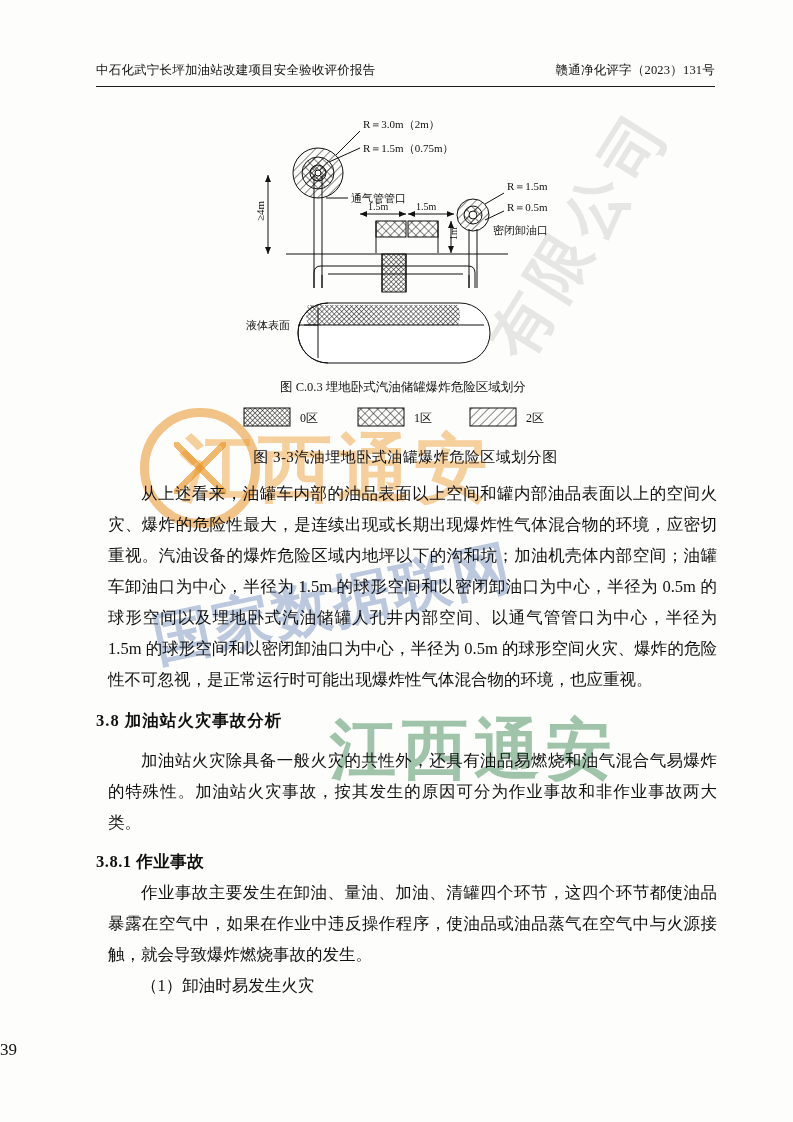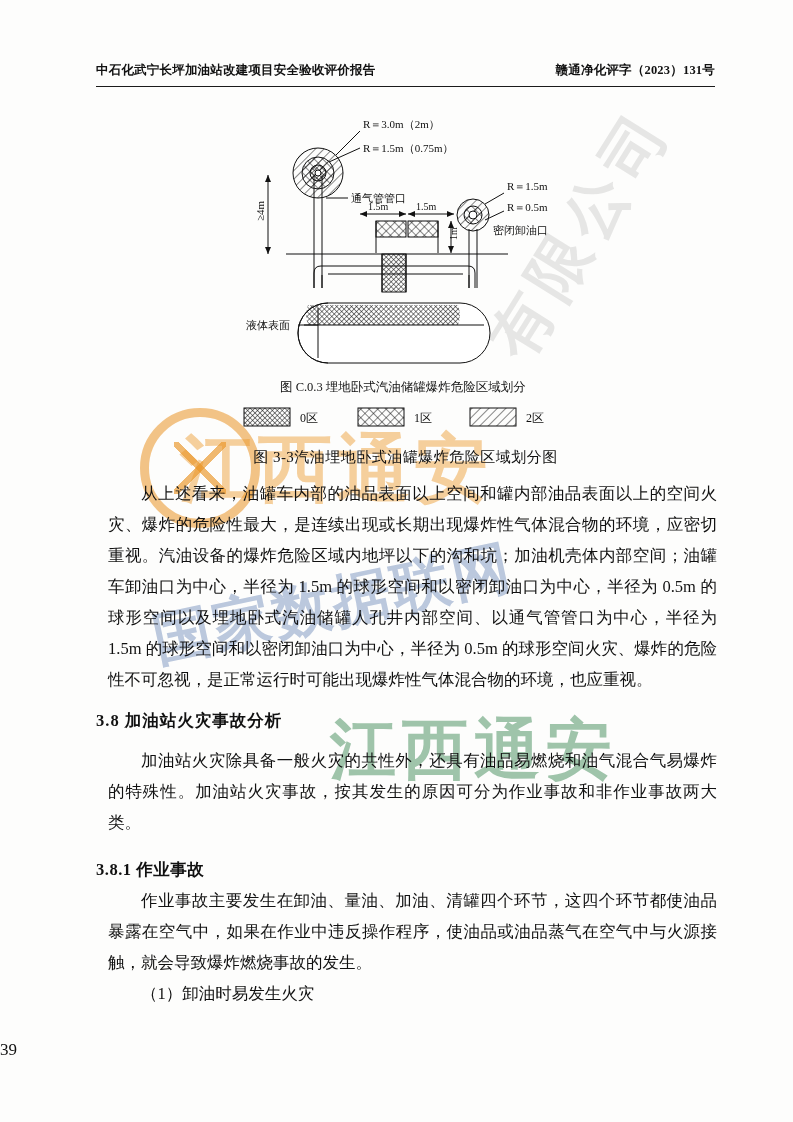--- a/index.html
+++ b/index.html
@@ -23,21 +23,21 @@
   
   .header {
     position: absolute;
     left: 96px;
     right: 78px;
     top: 62px;
     display: flex;
     justify-content: space-between;
     align-items: baseline;
     font-size: 12.5px;
-    font-weight: bold;
+    font-weight: normal;
     letter-spacing: 0.2px;
   }
   .header-rule {
     position: absolute;
     left: 96px;
     right: 78px;
     top: 86px;
     border-top: 1px solid #1b1b1b;
     height: 0;
   }
@@ -82,21 +82,21 @@
   .h3 {
     font-size: 16.5px;
     font-weight: bold;
     margin: 10px 0 9px 0;
     text-indent: 0;
     letter-spacing: 1px;
   }
   .h4 {
     font-size: 16.5px;
     font-weight: bold;
-    margin: 16px 0 0 0;
+    margin: 8px 0 0 0;
     text-indent: 0;
     letter-spacing: 0.5px;
   }
 
   
   .footer {
     position: absolute;
     left: 0;
     right: 0;
     top: 1040px;

